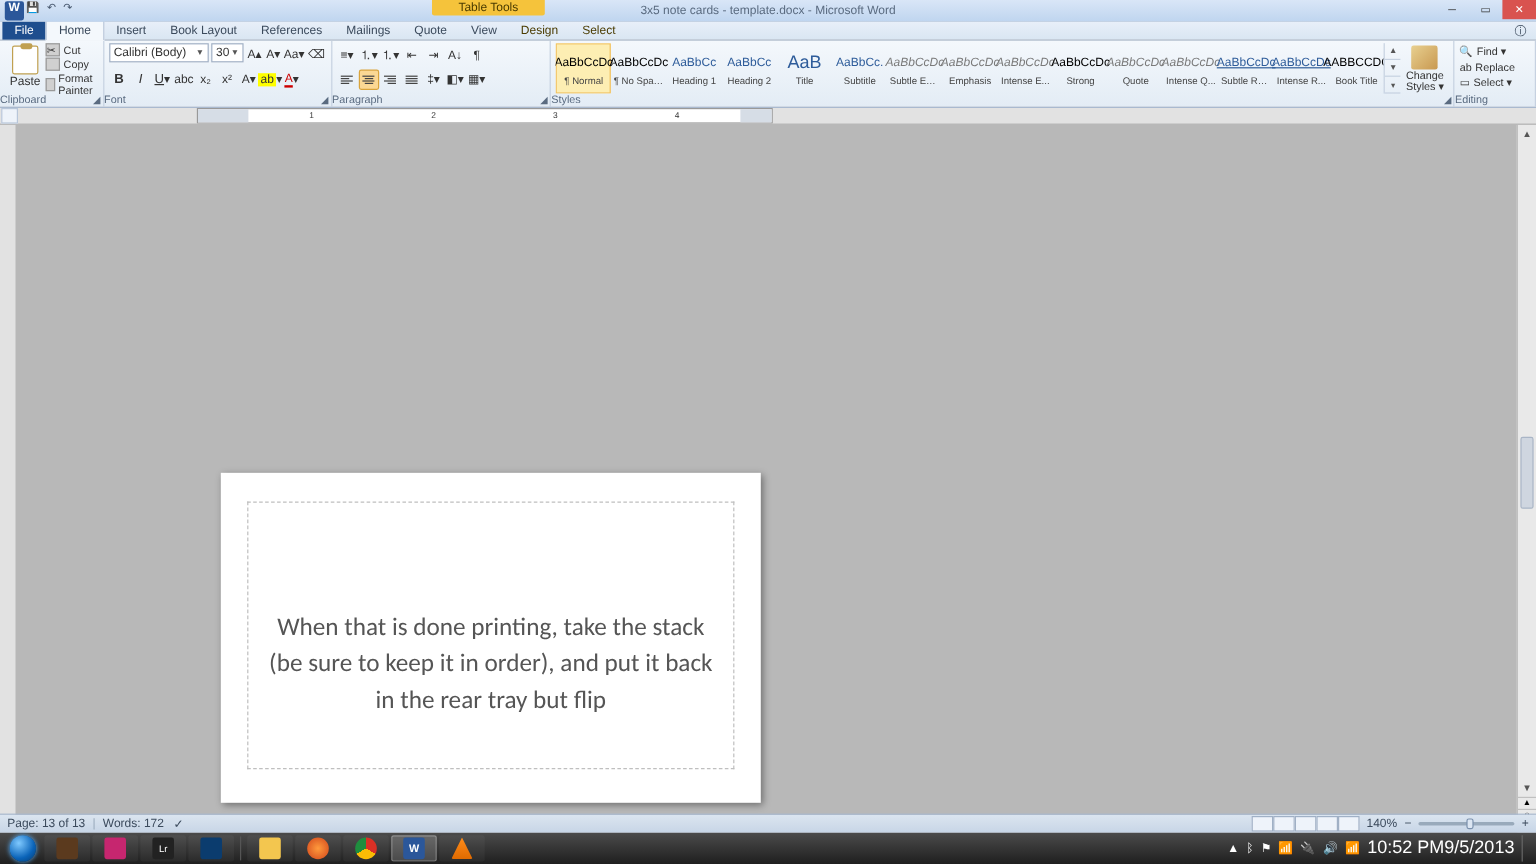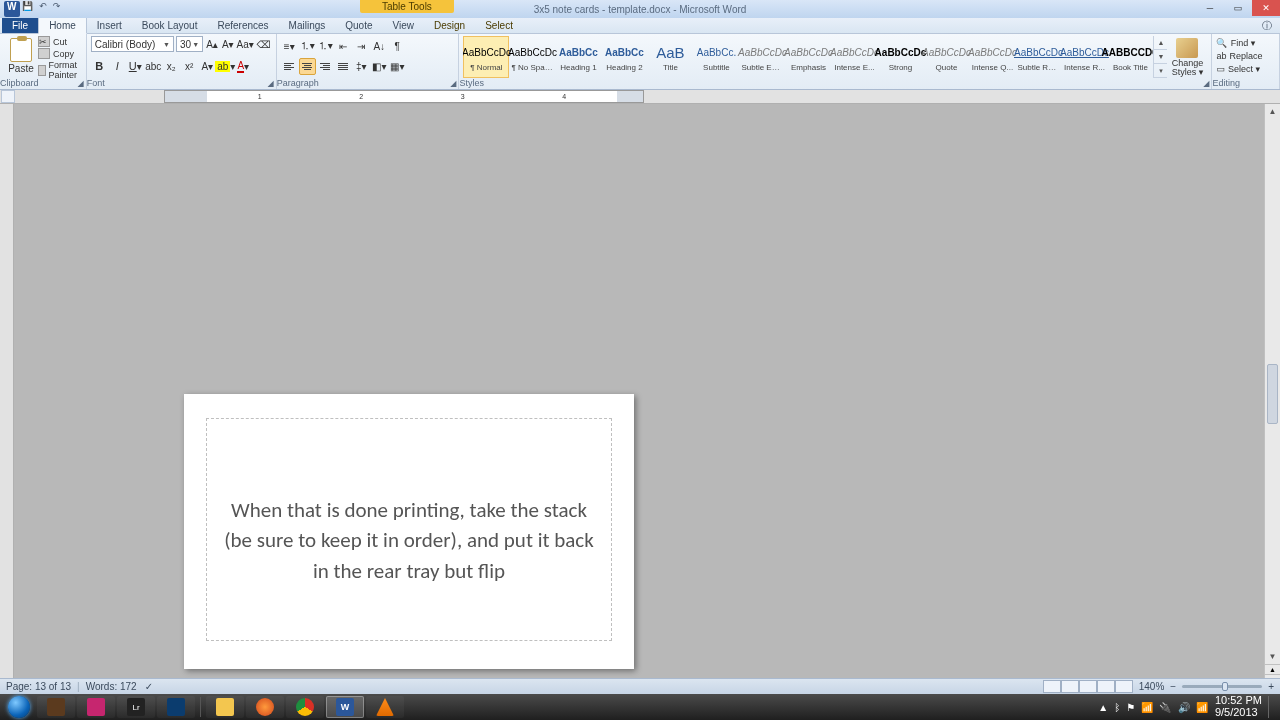--- a/index.html
+++ b/index.html
@@ -63,21 +63,21 @@
 .lines.r span{width:10px;margin-left:auto;}
 
 
 .stylesg{flex:1;}
 .sgal{display:flex;gap:0;height:42px;overflow:hidden;}
 .sitem{width:46px;height:42px;border:1px solid transparent;display:flex;flex-direction:column;align-items:center;justify-content:center;font-size:8px;text-align:center;padding:1px;}
 .sitem.sel{border-color:#f0c060;background:#fdeeb3;}
 .sitem .prev{font-size:10px;color:#000;height:20px;display:flex;align-items:center;}
 .sitem .prev.blue{color:#2e5c9a;}
 .sitem .prev.gray{color:#7a7a7a;font-style:italic;}
-.sitem .prev.bold{font-weight:bold;}
+.sitem .prev.bold{font-weight:normal;}
 .sitem .prev.big{font-size:15px;color:#2e5c9a;}
 .sitem .prev.und{text-decoration:underline;color:#2e5c9a;}
 .sitem .sl{font-size:8px;color:#444;white-space:nowrap;overflow:hidden;text-overflow:ellipsis;width:100%;}
 .sgmore{width:14px;display:flex;flex-direction:column;border-left:1px solid #c6d1e0;}
 .sgmore div{flex:1;display:flex;align-items:center;justify-content:center;font-size:7px;color:#555;border-bottom:1px solid #c6d1e0;}
 .chst{width:40px;display:flex;flex-direction:column;align-items:center;justify-content:center;gap:1px;font-size:9px;}
 .chst .csicon{width:22px;height:20px;background:linear-gradient(135deg,#e8d090,#c89850);border-radius:2px;}
 
 
 .editg{width:70px;}
@@ -106,39 +106,39 @@
 .page .inner{position:absolute;border:1px dashed #bfbfbf;}
 .page .txt{position:absolute;left:0;right:0;text-align:center;font-family:Calibri,sans-serif;font-size:21px;line-height:1.45;color:#555;padding:0 8px;}
 .p1{left:184px;top:8px;width:450px;height:275px;}
 .p1 .inner{left:22px;top:24px;right:22px;bottom:28px;}
 .p1 .txt{top:78px;}
 .p2{left:648px;top:8px;width:450px;height:275px;}
 .p2 .inner{left:22px;top:24px;right:22px;bottom:28px;}
 .p2 .txt{top:78px;}
 .p3{left:184px;top:290px;width:450px;height:275px;}
 .p3 .inner{left:22px;top:24px;right:22px;bottom:28px;}
-.p3 .txt{top:76px;}
+.p3 .txt{top:88px;}
 
 
 .status{position:absolute;left:0;right:0;bottom:26px;height:16px;background:linear-gradient(#dbe5f0,#c7d5e6);border-top:1px solid #a9b9cf;display:flex;align-items:center;font-size:10px;color:#3b4a5c;padding:0 6px;}
 .status .right{margin-left:auto;display:flex;align-items:center;gap:6px;}
 .viewbtns{display:flex;gap:0;}
 .viewbtns div{width:18px;height:13px;border:1px solid #a0b0c5;background:#eef3fa;}
 .zslider{width:80px;height:3px;background:#9ab;position:relative;border-radius:2px;}
 .zslider .zh{position:absolute;left:50%;top:-3px;width:6px;height:9px;background:#dce6f2;border:1px solid #7a90ac;border-radius:2px;}
 
 
 .taskbar{position:absolute;left:0;right:0;bottom:0;height:26px;background:linear-gradient(#4b4b4b,#1f1f1f);display:flex;align-items:center;padding:0 2px;}
 .start{width:34px;height:26px;display:flex;align-items:center;justify-content:center;}
 .orb{width:22px;height:22px;border-radius:50%;background:radial-gradient(circle at 35% 30%,#7fc9ff,#0a63b8 60%,#053a6e);box-shadow:0 0 4px #5ab3ff;}
 .tbtn{width:38px;height:22px;margin:0 1px;border-radius:2px;display:flex;align-items:center;justify-content:center;background:rgba(255,255,255,.04);}
 .tbtn.active{background:rgba(255,255,255,.18);box-shadow:inset 0 0 0 1px rgba(255,255,255,.3);}
 .tic{width:18px;height:18px;border-radius:2px;}
 .tray{margin-left:auto;display:flex;align-items:center;gap:6px;color:#fff;font-size:9px;padding-right:4px;}
-.tray .clk{display:flex;flex-direction:column;line-height:1.05;color:#fff;font-size:11px;}
+.tray .clk{display:flex;flex-direction:row;align-items:flex-end;line-height:1.05;color:#fff;font-size:15px;}
 .tray .ti{font-size:10px;}
 </style>
 </head>
 <body>
 
 <div class="titlebar">
   <div class="wicon"></div>
   <div class="qat">
     <span>💾</span>
     <span>↶</span>

